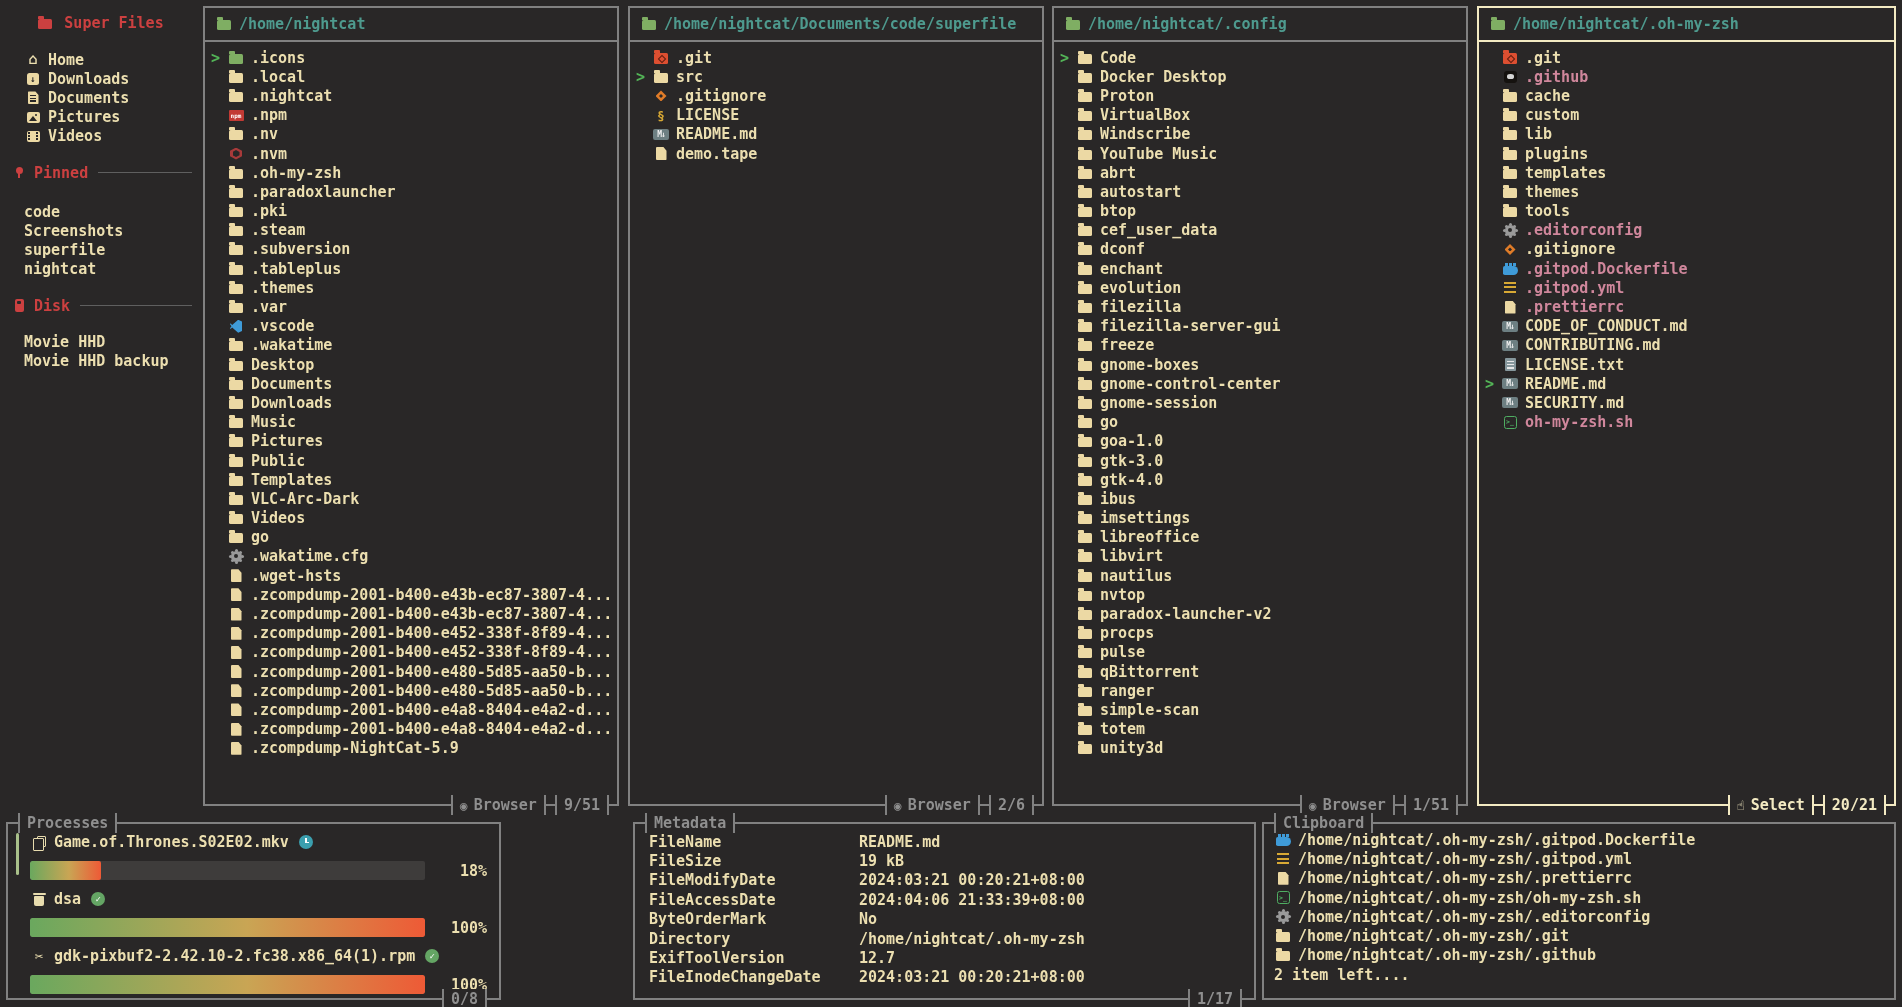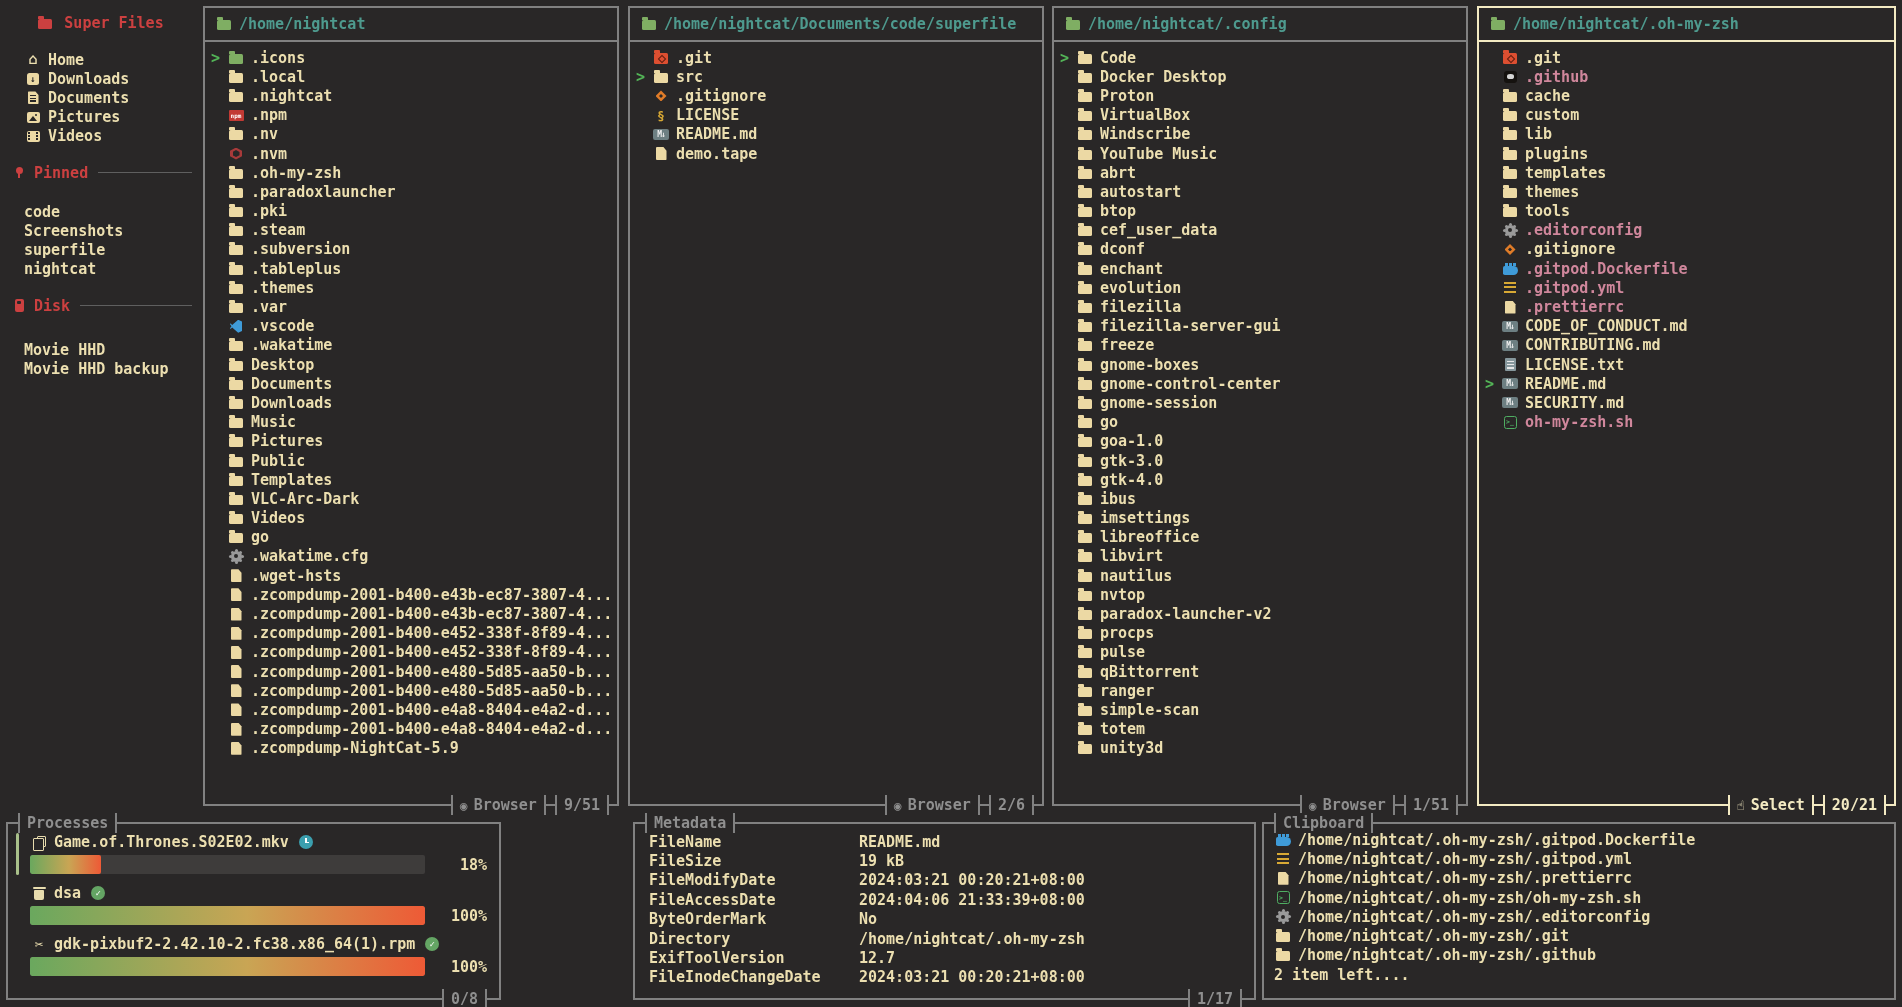--- a/index.html
+++ b/index.html
@@ -13,21 +13,21 @@
   .app{position:relative;width:1902px;height:1007px;background:var(--bg);overflow:hidden}
 
   
   .sidebar{position:absolute;left:0;top:0;width:200px;height:815px;padding-top:12px}
   .sb-title{display:flex;align-items:center;justify-content:center;gap:4px;color:var(--red);font-weight:700;height:22px;margin-bottom:16px}
   .sb-list{list-style:none;margin:0;padding:0 0 0 24px}
   .sb-list li{height:19.2px;display:flex;align-items:center;font-weight:700;cursor:default;white-space:nowrap}
   .sb-sec{display:flex;align-items:center;margin:16px 0 0 10px;color:var(--red);font-weight:700;height:22px;padding-right:8px}
   .sb-sec .line{flex:1;height:1px;background:#5f5f5f;margin-left:10px}
   #sb-pinned{margin-top:18px}
-  #sb-disks{margin-top:24px}
+  #sb-disks{margin-top:16px}
 
   
   .panel{position:absolute;top:6px;height:800px;border:2px solid var(--border);background:var(--bg)}
   #panels .panel:nth-of-type(1){left:203px;width:416px}
   #panels .panel:nth-of-type(2){left:628px;width:416px}
   #panels .panel:nth-of-type(3){left:1052px;width:416px}
   #panels .panel:nth-of-type(4){left:1477px;width:419px}
   .panel.active{border-color:var(--active)}
   .p-head{height:34px;display:flex;align-items:center;padding:0 10px;border-bottom:2px solid var(--border)}
   .panel.active .p-head{border-bottom-color:var(--active)}
@@ -52,21 +52,21 @@
   .bpanel .title{position:absolute;top:-11px;left:10px}
   .bpanel .foot{position:absolute;bottom:-11px;right:12px}
   .processes{left:6px;width:495px}
   .metadata{left:633px;width:623px}
   .clipboard{left:1262px;width:634px}
 
   #proc-list{padding:8px 12px 0 22px}
   .proc{position:relative;margin-bottom:9px}
   .proc .pline{display:flex;align-items:center;height:20px;font-weight:700;white-space:nowrap}
   .proc .pname{margin-right:8px}
-  .proc .pbar{display:flex;align-items:flex-end;margin-top:3px}
+  .proc .pbar{display:flex;align-items:flex-end;margin-top:9px}
   .ptrack{flex:1;height:19px;background:var(--track);border-radius:2px;overflow:hidden}
   .pfill{height:100%;background:linear-gradient(90deg,#6aa85e,#c9a554 55%,#ee5a36);border-radius:2px}
   .ppct{width:62px;text-align:right;font-weight:700}
   .proc.current::before{content:"";position:absolute;left:-14px;top:1px;width:3px;height:42px;background:#a9c08a;border-radius:2px}
 
   #meta-list{padding:8px 14px;display:grid;grid-template-columns:210px 1fr}
   #meta-list div{height:19.4px;display:flex;align-items:center;font-weight:700;white-space:nowrap}
 
   #clip-list{padding:6px 10px}
   .clip-row{display:flex;align-items:center;height:19.3px;font-weight:700;white-space:nowrap}

